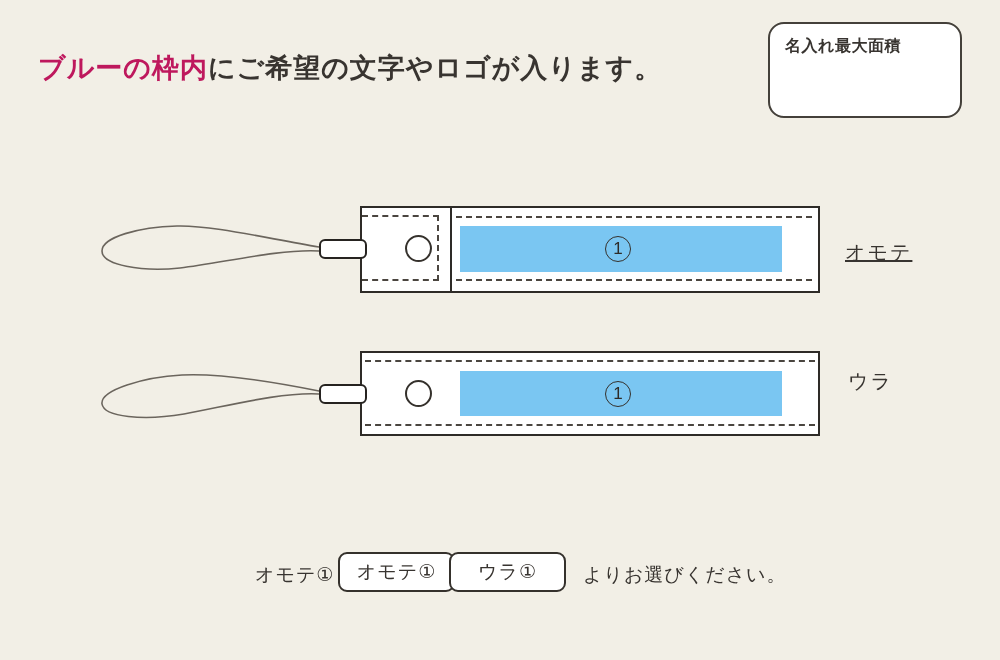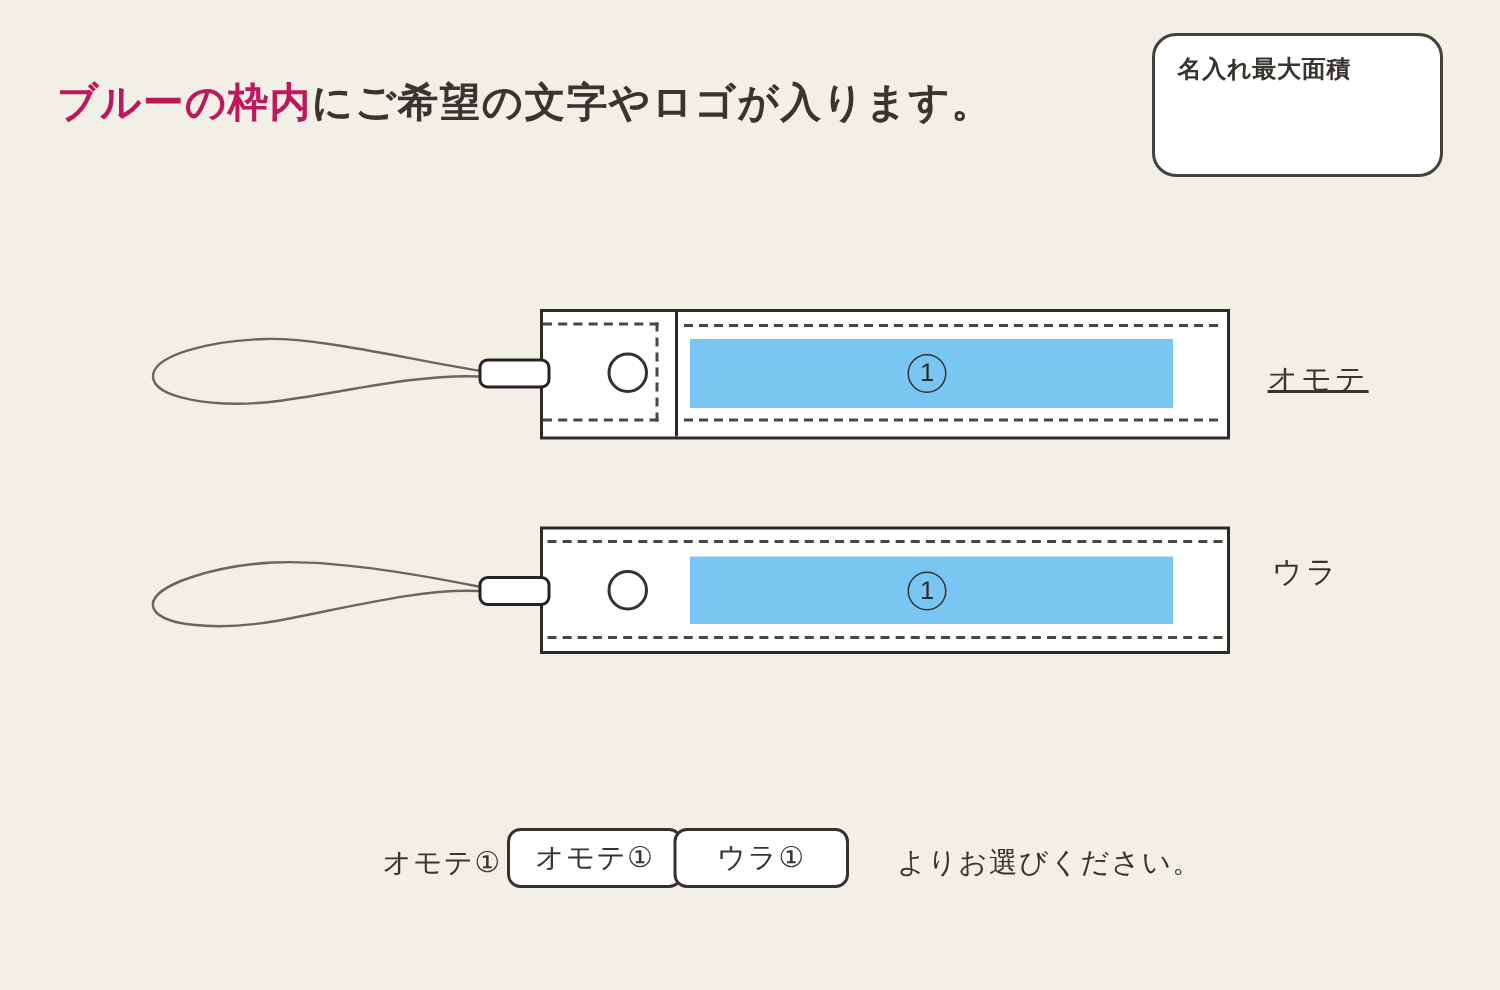--- a/index.html
+++ b/index.html
@@ -111,13 +111,13 @@
     <span class="circled-num">
         <span>1</span>
       </span>
   </div>
 </div>
 <div class="side-label" style="left:848px;top:368px;">ウラ</div>
 
 <span class="footer-prefix" style="left:255px;">オモテ①</span>
 <div class="option-box" style="left:338px;">オモテ①</div>
 <div class="option-box" style="left:449px;">ウラ①</div>
-<span class="footer-suffix" style="left:583px;margin-left:15px;">よりお選びください。</span>
+<span class="footer-suffix" style="left:583px;">よりお選びください。</span>
 
 </body></html>

